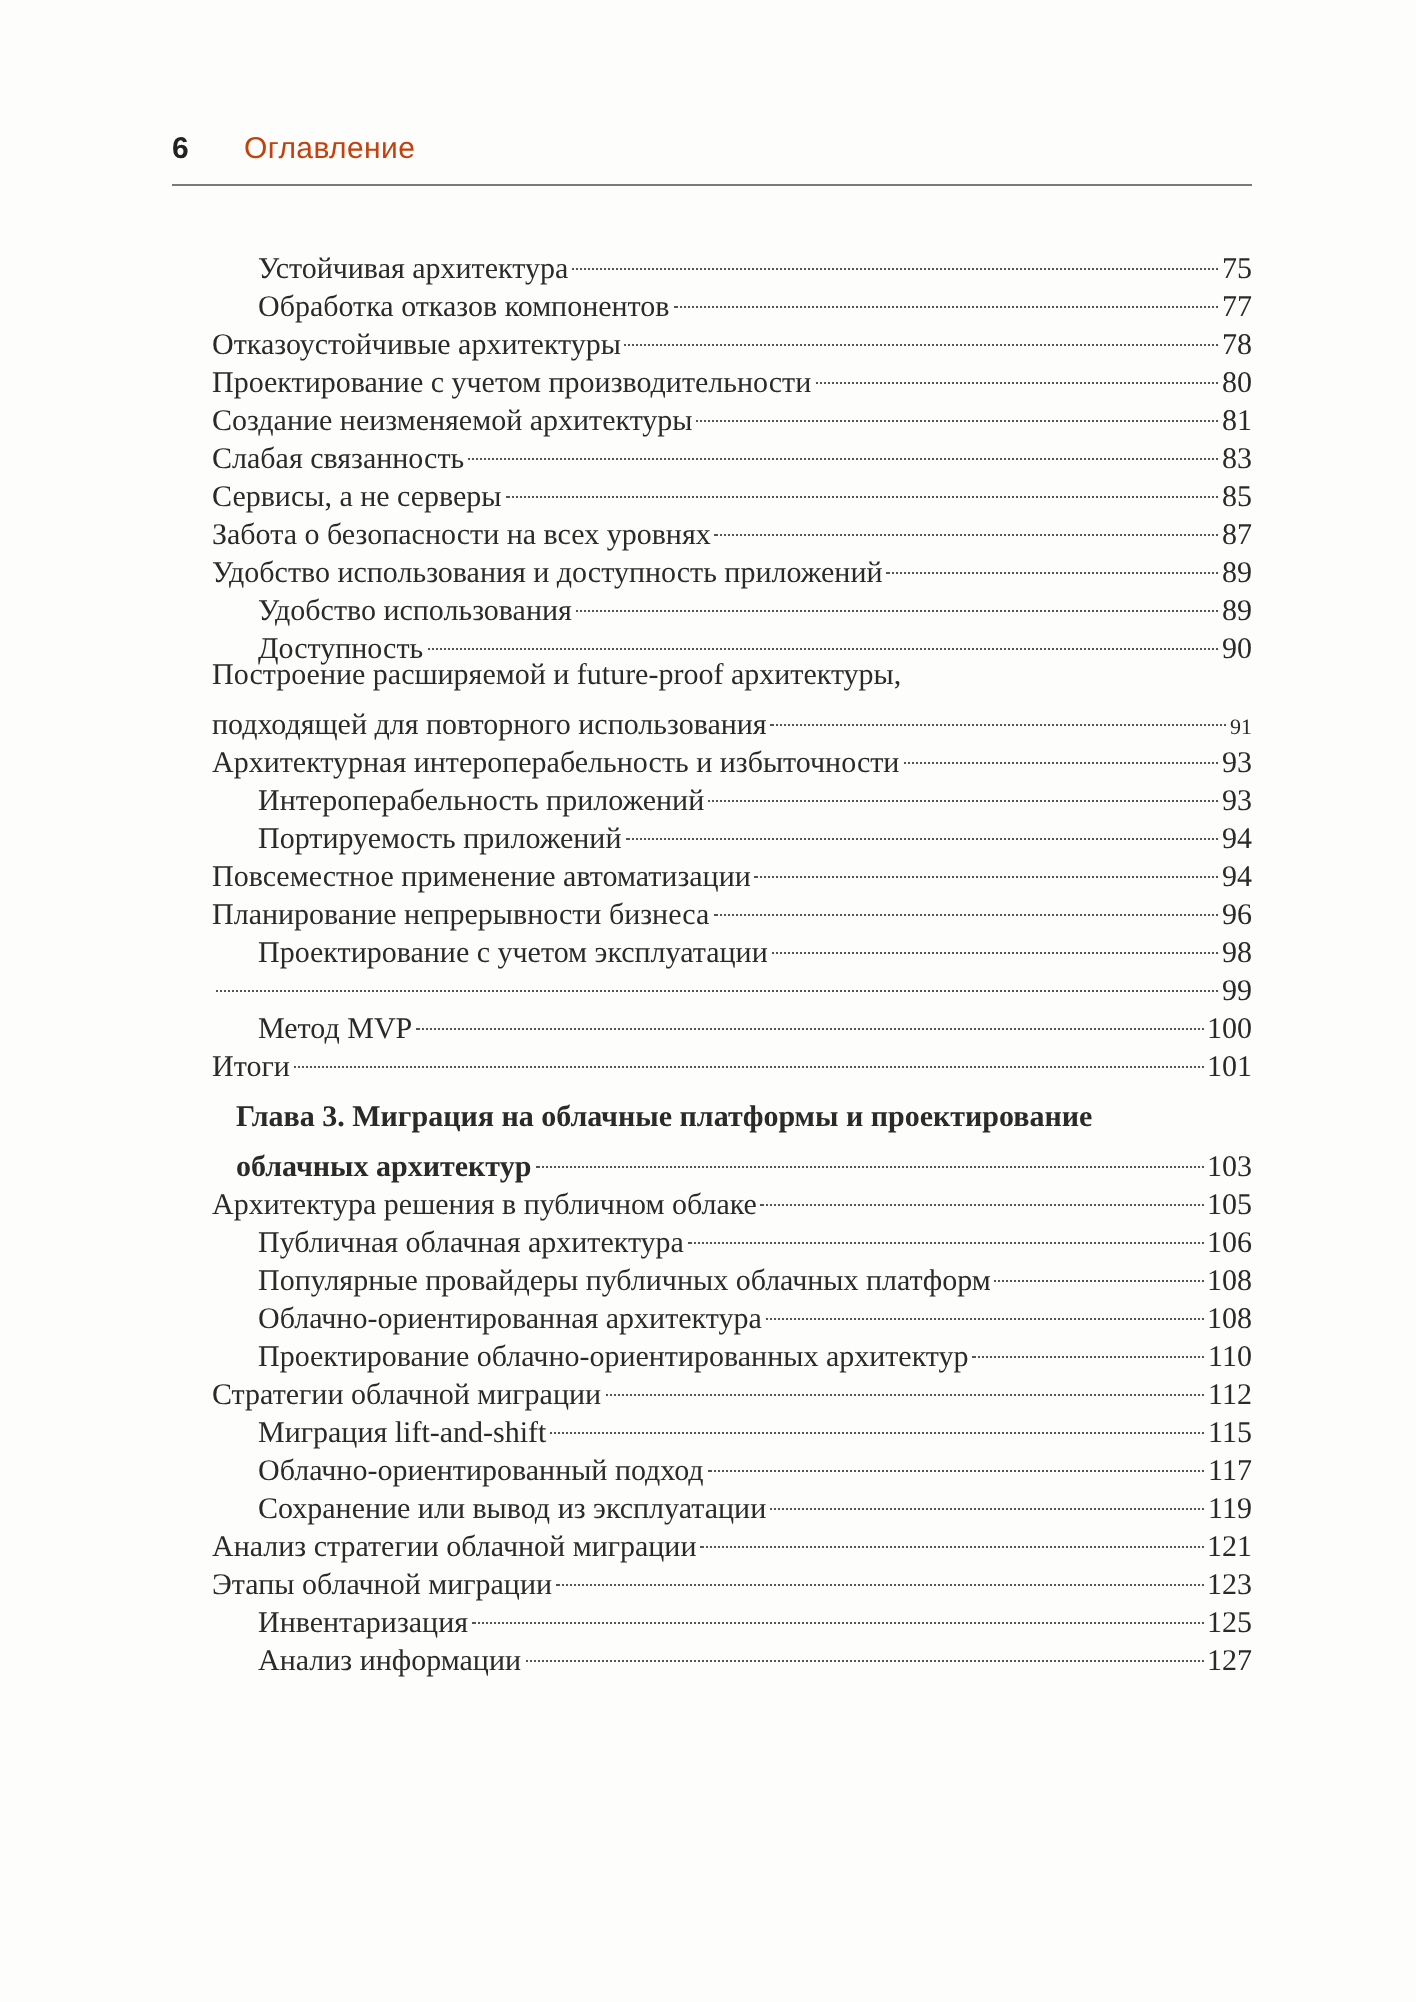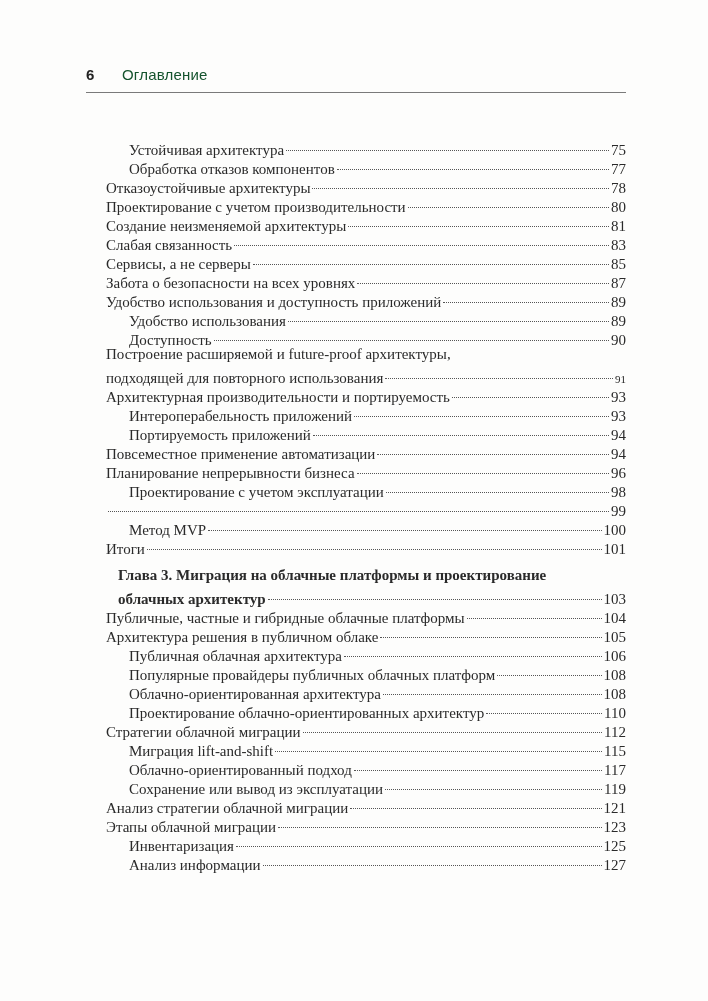--- a/index.html
+++ b/index.html
@@ -17,25 +17,25 @@
     width: 540px; height: 28px;
     border-bottom: 1.5px solid #7a7a7a;
     font-family: "Liberation Sans", "DejaVu Sans", sans-serif;
   }
   .page-num {
     position: absolute; left: 0; top: 2px;
     font-weight: bold; font-size: 15px; color: #222;
   }
   .running-title {
     position: absolute; left: 36px; top: 2px;
-    font-size: 15px; color: #14532d; letter-spacing: 0.2px;
+    font-size: 15px; color: #c2410c; letter-spacing: 0.2px;
   }
   .toc {
     position: absolute;
-    left: 106px; top: 136px;
+    left: 106px; top: 120px;
     width: 520px;
   }
   .entry {
     display: flex; align-items: baseline;
     height: 19px; line-height: 19px;
     font-size: 15px;
     white-space: nowrap;
   }
   .entry.l2 { padding-left: 23px; }
   .entry .title { flex: 0 0 auto; }
@@ -133,21 +133,21 @@
     </div>
     <div class="entry l1 small-pg">
       <span class="title">подходящей для повторного использования</span>
       <span class="dots"></span>
       <span class="pg">91</span>
     </div>
   </div>
 
   <div id="group-after">
       <div class="entry l1">
-        <span class="title">Архитектурная производительности и портируемость</span>
+        <span class="title">Архитектурная интероперабельность и избыточности</span>
         <span class="dots"></span>
         <span class="pg">93</span>
       </div>
       <div class="entry l2">
         <span class="title">Интероперабельность приложений</span>
         <span class="dots"></span>
         <span class="pg">93</span>
       </div>
       <div class="entry l2">
         <span class="title">Портируемость приложений</span>
@@ -193,25 +193,20 @@
     </div>
     <div class="entry">
       <span class="title">облачных архитектур</span>
       <span class="dots"></span>
       <span class="pg" style="font-weight:normal">103</span>
     </div>
   </div>
 
   <div id="group-chapter">
       <div class="entry l1">
-        <span class="title">Публичные, частные и гибридные облачные платформы</span>
-        <span class="dots"></span>
-        <span class="pg">104</span>
-      </div>
-      <div class="entry l1">
         <span class="title">Архитектура решения в публичном облаке</span>
         <span class="dots"></span>
         <span class="pg">105</span>
       </div>
       <div class="entry l2">
         <span class="title">Публичная облачная архитектура</span>
         <span class="dots"></span>
         <span class="pg">106</span>
       </div>
       <div class="entry l2">

